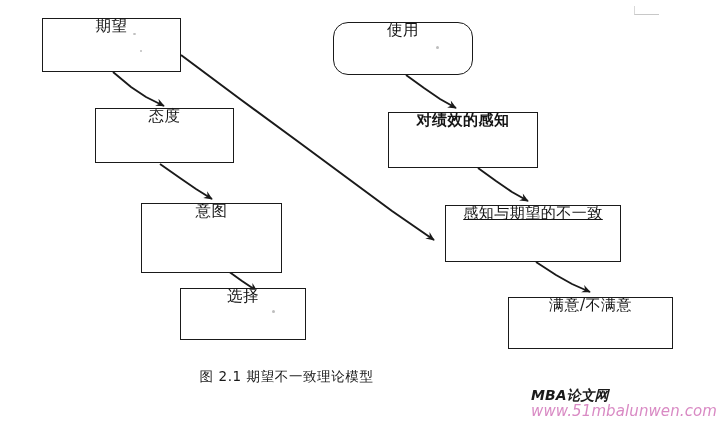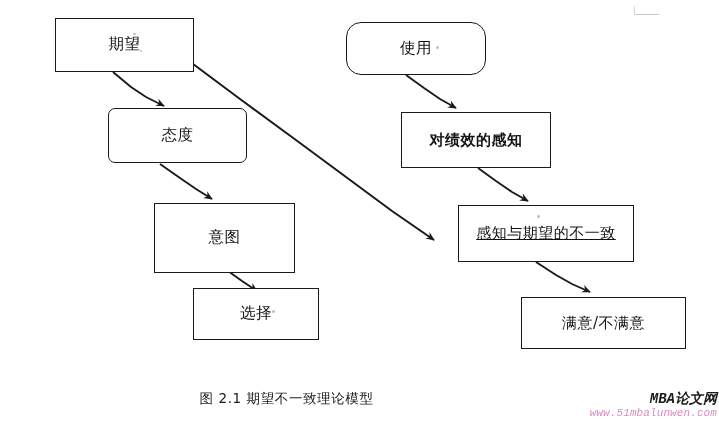--- a/index.html
+++ b/index.html
@@ -15,37 +15,36 @@
     background: #ffffff;
     overflow: hidden;
     font-family: "DejaVu Sans", "Liberation Sans", sans-serif;
   }
   .node {
     position: absolute;
     box-sizing: border-box;
     border: 1.4px solid #1a1a1a;
     background: #ffffff;
     display: flex;
-    align-items: center;
+    align-items: flex-start;
     justify-content: center;
     color: #111111;
     letter-spacing: 0.5px;
     z-index: 3;
-    margin-left: 13px;
   }
   .node .lbl {
     font-size: 15.5px;
     line-height: 1;
     white-space: nowrap;
     color: #141414;
   }
   
   #node-expectation { left: 42px;  top: 18px;  width: 139px; height: 54px; }
   #node-usage       { left: 333px; top: 22px;  width: 140px; height: 53px; border-radius: 15px; }
-  #node-attitude    { left: 95px;  top: 108px; width: 139px; height: 55px; border-radius: 7px; }
+  #node-attitude    { left: 95px;  top: 108px; width: 139px; height: 55px; }
   #node-perceived-performance { left: 388px; top: 112px; width: 150px; height: 56px; font-weight: bold; }
   #node-intention   { left: 141px; top: 203px; width: 141px; height: 70px; }
   #node-disconfirmation { left: 445px; top: 205px; width: 176px; height: 57px; text-decoration: underline; }
   #node-choice      { left: 180px; top: 288px; width: 126px; height: 52px; }
   #node-satisfaction{ left: 508px; top: 297px; width: 165px; height: 52px; }
 
   #node-perceived-performance .lbl,
   #node-disconfirmation .lbl,
   #node-satisfaction .lbl { font-size: 15px; }
 
@@ -53,49 +52,47 @@
     position: absolute;
     left: 0; top: 0;
     width: 719px;
     height: 423px;
     z-index: 2;
     pointer-events: none;
   }
   #caption {
     position: absolute;
     left: 0;
-    top: 390px;
+    top: 368px;
     width: 719px;
     text-align: center;
     font-size: 13.5px;
     color: #1a1a1a;
     letter-spacing: 0.6px;
     z-index: 4;
   }
   #caption .cap-inner { display: inline-block; transform: translateX(-73px); }
 
   #watermark {
     position: absolute;
     right: 2px;
     bottom: 3px;
-    text-align: right;
     z-index: 5;
     line-height: 1.15;
-    font-family: Liberation Mono, monospace;
   }
   #watermark .wm-top {
     font-size: 14px;
     font-weight: bold;
     font-style: italic;
     color: #1b1b1b;
     letter-spacing: 0px;
     display: block;
   }
   #watermark .wm-url {
-    font-size: 11px;
+    font-size: 15px;
     font-style: italic;
     color: #d98ac4;
     display: block;
     letter-spacing: 0.1px;
   }
   #corner-mark {
     position: absolute;
     left: 634px;
     top: 6px;
     width: 24px;

